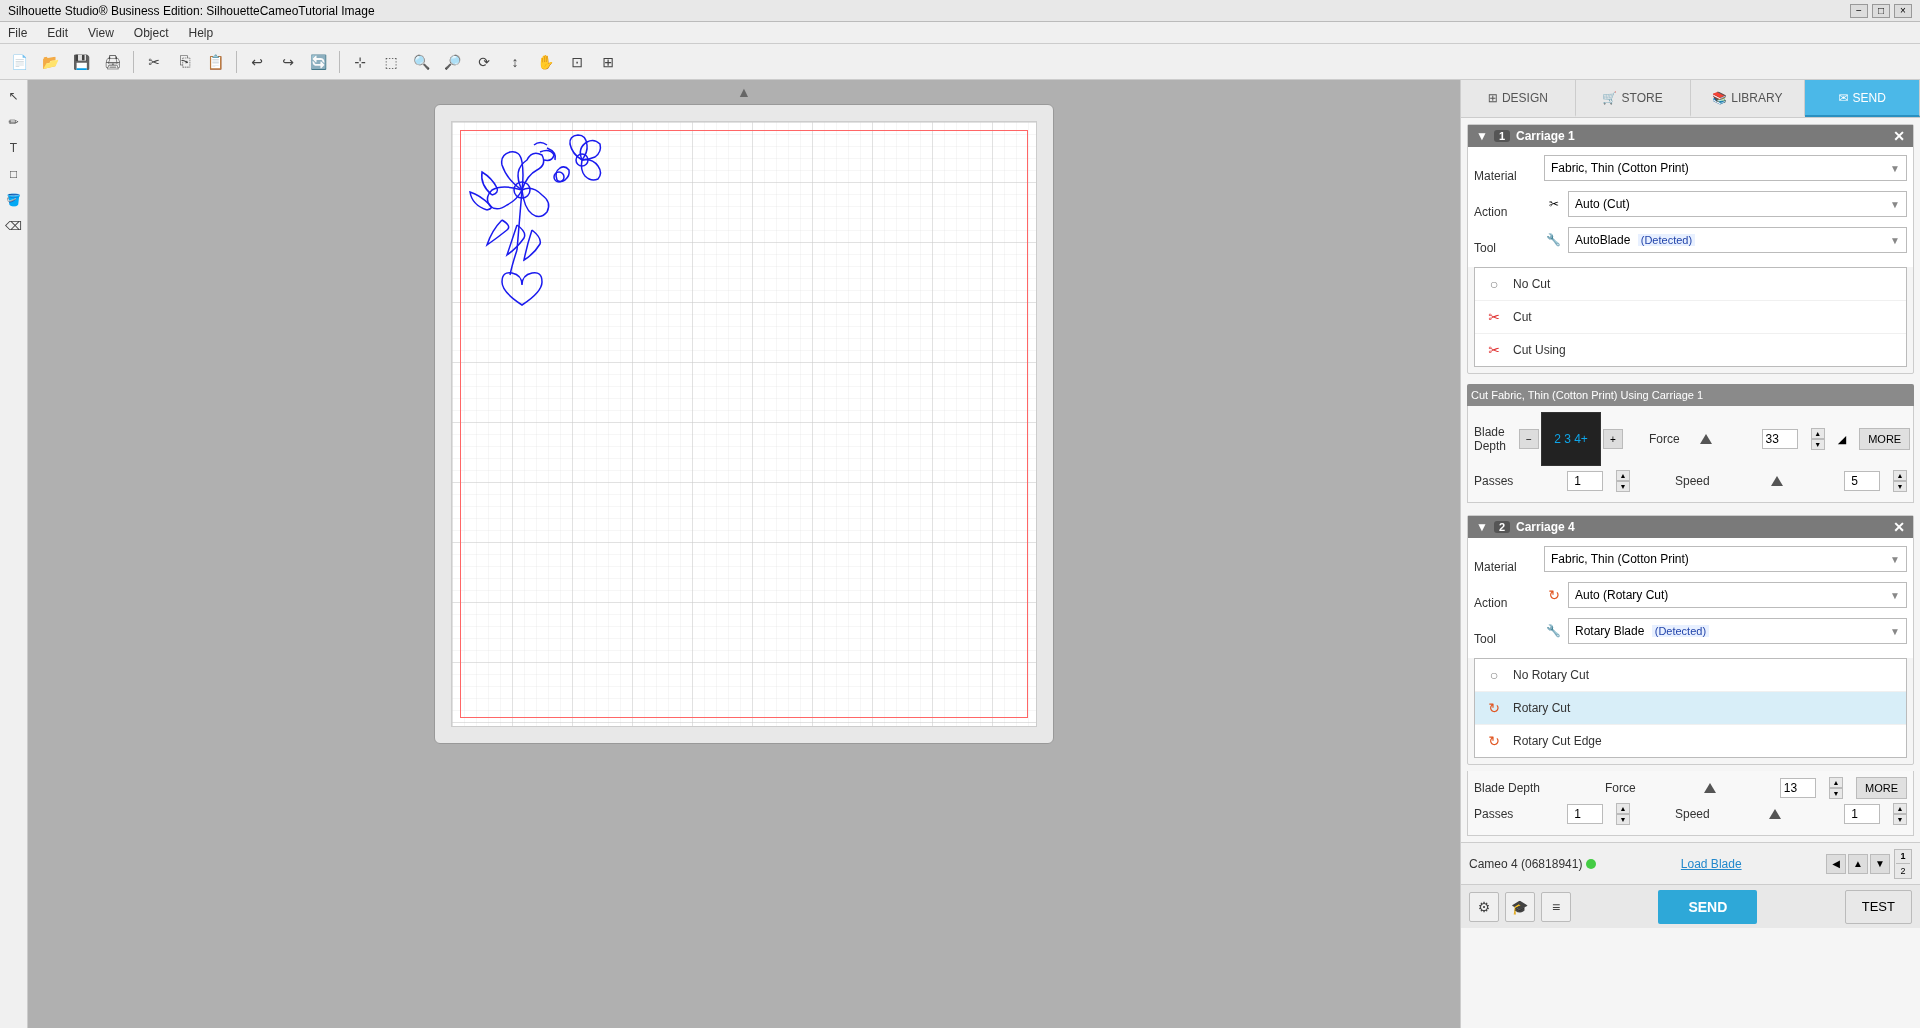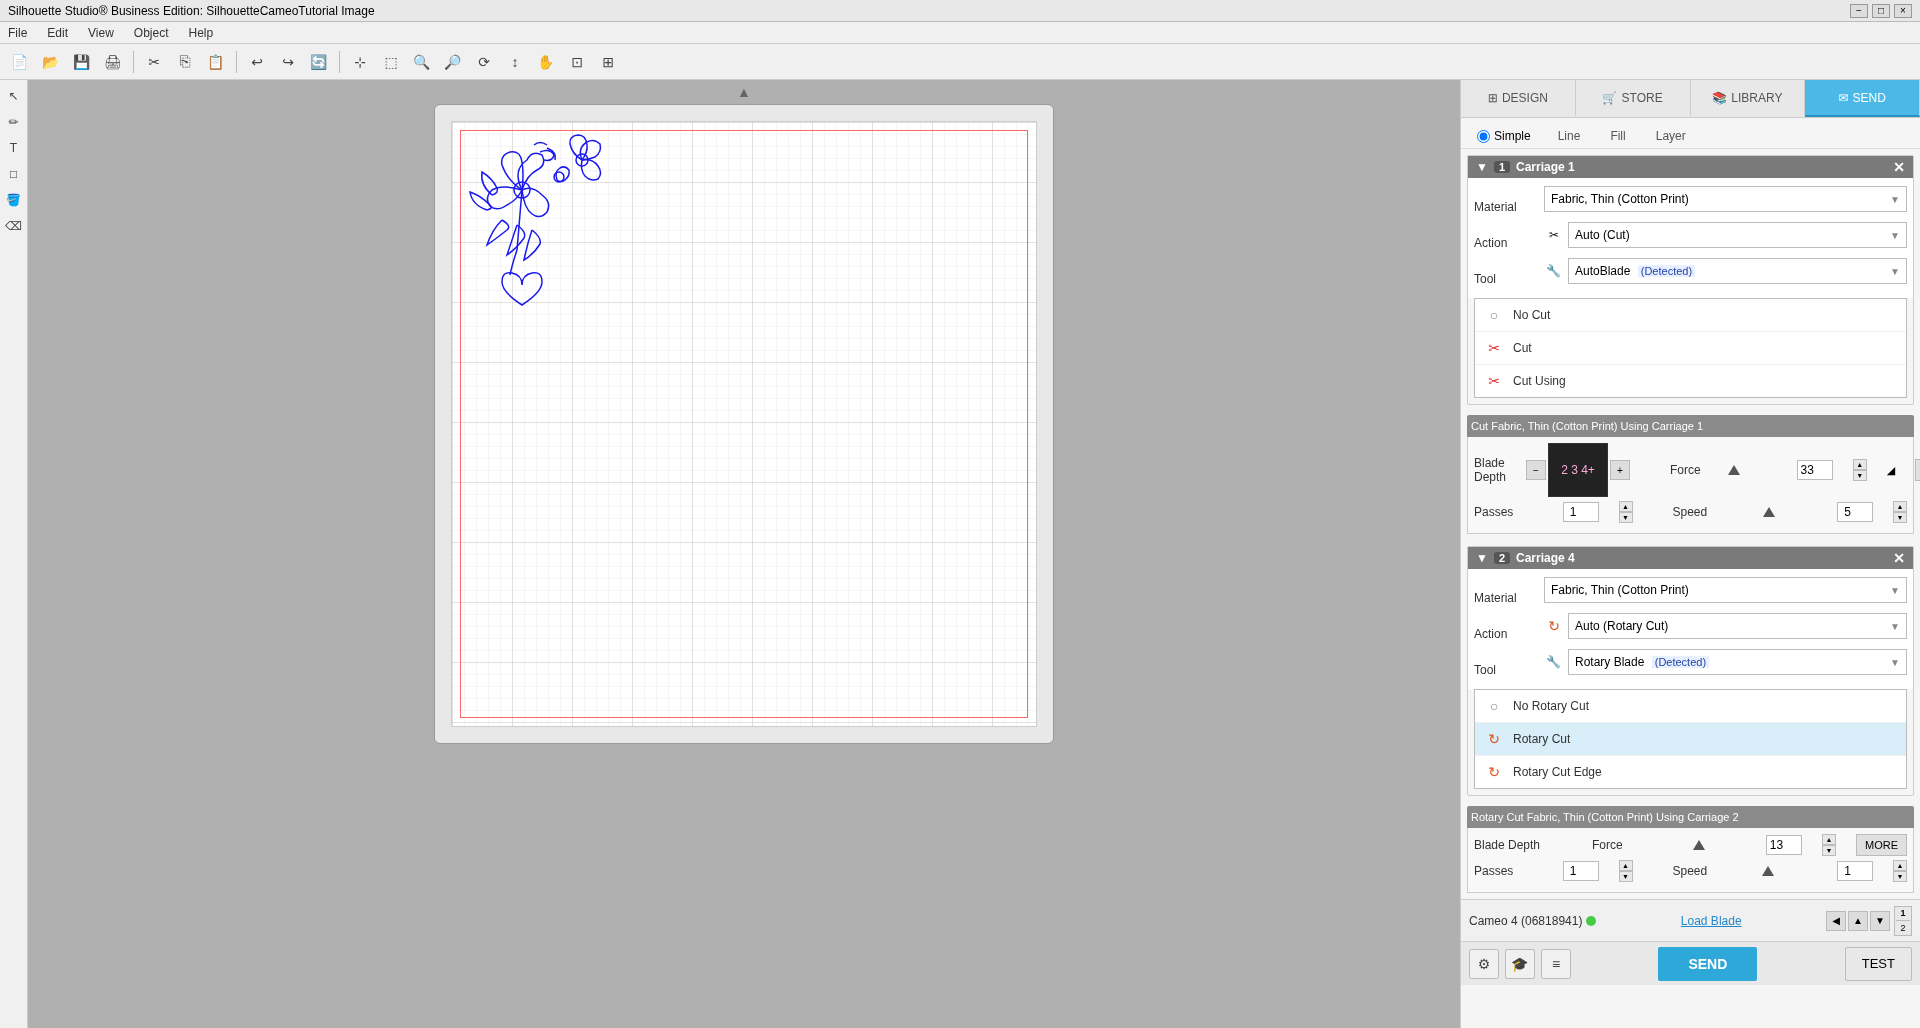--- a/index.html
+++ b/index.html
@@ -66,24 +66,24 @@
 
     
     .action-options { background: white; border: 1px solid #bbb; margin: 0 6px 6px; }
     .action-option { display: flex; align-items: center; padding: 5px 8px; cursor: pointer; font-size: 12px; color: #333; border-bottom: 1px solid #f0f0f0; }
     .action-option:last-child { border-bottom: none; }
     .action-option .opt-icon { width: 22px; height: 22px; margin-right: 8px; display: flex; align-items: center; justify-content: center; border-radius: 2px; }
 
     
     .cut-settings-bar { background: #8a8a8a; color: white; padding: 5px 4px; font-size: 11px; margin: 4px 6px 0; border-radius: 2px 2px 0 0; }
     .cut-settings-body { border: 1px solid #ccc; border-top: none; margin: 0 6px 6px; padding: 6px; background: #f8f8f8; }
-    .settings-row { display: flex; align-items: center; margin-bottom: 4px; gap: 20px; }
+    .settings-row { display: flex; align-items: center; margin-bottom: 4px; gap: 13px; }
     .settings-label { font-size: 12px; color: #333; width: 80px; }
     .blade-depth-control { display: flex; align-items: center; gap: 2px; }
-    .blade-depth-display { border: 1px solid #333; background: #222; color: #f9a8d4; padding: 19px 6px; font-size: 12px; min-width: 60px; text-align: center; }
+    .blade-depth-display { border: 1px solid #333; background: #222; color: #0ea5e9; padding: 19px 6px; font-size: 12px; min-width: 60px; text-align: center; }
     .up-down { display: flex; flex-direction: column; }
     .up-down button { width: 14px; height: 11px; border: 1px solid #bbb; background: #e8e8e8; font-size: 8px; cursor: pointer; display: flex; align-items: center; justify-content: center; padding: 0; }
     .slider-control { display: flex; align-items: center; gap: 4px; flex: 1; }
     .value-input { width: 36px; height: 20px; border: 1px solid #bbb; text-align: center; font-size: 12px; background: white; margin-left: 44px; }
     .more-btn { height: 22px; padding: 0 8px; background: #e0e0e0; border: 1px solid #bbb; font-size: 11px; cursor: pointer; }
     .passes-input { width: 36px; height: 20px; border: 1px solid #bbb; text-align: center; font-size: 12px; background: white; }
 
     
     #status-bar { height: 42px; background: #f0f0f0; border-top: 1px solid #ccc; padding: 4px 8px; display: flex; align-items: center; gap: 8px; }
     .device-info { display: flex; align-items: center; gap: 4px; font-size: 12px; color: #333; }
@@ -240,29 +240,20 @@
       <div class="panel-tab">
         <span>📚</span>
         <span>LIBRARY</span>
       </div>
       <div class="panel-tab active">
         <span>✉</span>
         <span>SEND</span>
       </div>
     </div>
 
-    <div id="sub-tabs">
-      <label class="sub-tab-radio">
-        <input type="radio" name="subtab" checked="" style="">
-        <span>Simple</span>
-      </label>
-      <span class="sub-tab">Line</span>
-      <span class="sub-tab">Fill</span>
-      <span class="sub-tab">Layer</span>
-    </div>
 
     <div class="carriage-section">
       <div class="carriage-header">
         <span class="collapse-btn">▼</span>
         <span class="carriage-num">1</span>
         <span>Carriage 1</span>
         <span class="carriage-close">✕</span>
       </div>
       <div class="carriage-body">
 
@@ -418,23 +409,20 @@
           <span class="opt-icon rotary-icon">↻</span>
           <span>Rotary Cut</span>
         </div>
         <div class="action-option">
           <span class="opt-icon rotary-icon">↻</span>
           <span>Rotary Cut Edge</span>
         </div>
       </div>
     </div>
 
-    <div class="cut-settings-bar">
-      <span>Rotary Cut Fabric, Thin (Cotton Print) Using Carriage 2</span>
-    </div>
     <div class="cut-settings-body">
       <div class="settings-row">
         <span class="settings-label">Blade Depth</span>
         <span style="flex:1"></span>
         <span class="settings-label">Force</span>
         <div class="slider-control">
           <div class="triangle-up" style="margin-left:25%;"></div>
         </div>
         <input type="number" class="value-input" value="13" style="">
         <div class="up-down">

